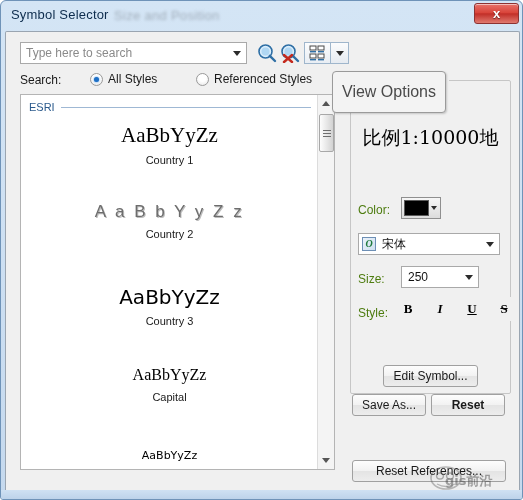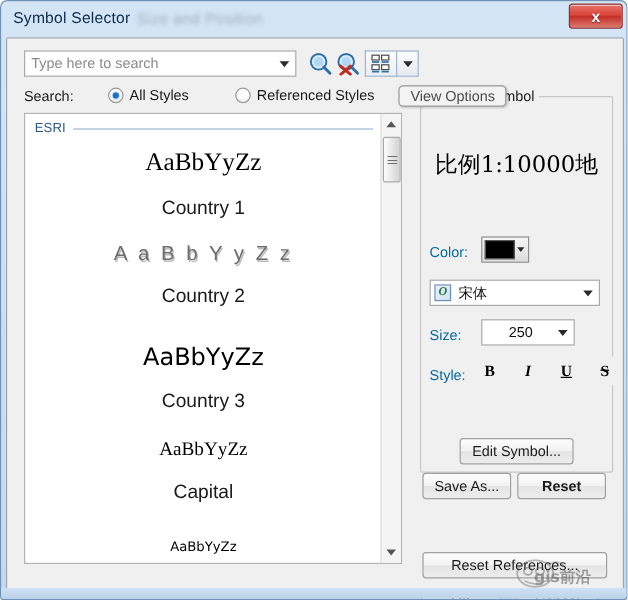--- a/index.html
+++ b/index.html
@@ -169,22 +169,22 @@
   }
   #category-header .rule {
     flex: 1; height: 1px; background: #9fb8d4;
   }
   .symbol-entry {
     position: absolute; left: 0; width: 297px;
     text-align: center; cursor: pointer;
   }
   .symbol-sample { color: #000; line-height: 1; }
   .symbol-name {
-    font-size: 16px; color: #1a1a1a;
-    margin-top: 20px; line-height: 1;
+    font-size: 11px; color: #1a1a1a;
+    margin-top: 9px; line-height: 1;
   }
   .s-country1 { font-family: "Liberation Serif", serif; font-size: 21px; }
   .s-country2 {
     font-family: "Liberation Sans", sans-serif; font-size: 17px;
     letter-spacing: 2.5px; color: #6d6d6d;
     text-shadow: 1px 1px 0 #bdbdbd;
   }
   .s-country3 { font-family: "DejaVu Sans", sans-serif; font-size: 20px; }
   .s-capital  { font-family: "Liberation Serif", serif; font-size: 16px; }
   .s-last     { font-family: "DejaVu Sans", sans-serif; font-size: 11px; }
@@ -236,21 +236,21 @@
     width: 159px; height: 94px;
     display: flex; align-items: center; justify-content: center;
     overflow: hidden;
   }
   #symbol-preview-text {
     font-family: "DejaVu Serif", serif;
     font-size: 19px; color: #000; white-space: nowrap;
     line-height: 1;
   }
 
-  .field-label { position: absolute; font-size: 12px; color: #0369a1; }
+  .field-label { position: absolute; font-size: 12px; color: #4d7c0f; }
 
   #color-label { left: 352px; top: 171px; }
   #color-swatch-button {
     position: absolute; left: 395px; top: 165px;
     width: 40px; height: 22px;
     border: 1px solid #8f8f8f;
     background: linear-gradient(180deg,#f6f6f6,#dcdcdc);
     display: flex; align-items: center; padding: 2px;
     cursor: pointer;
   }
@@ -286,21 +286,21 @@
   #font-name {
     flex: 1; font-size: 12px; color: #111; padding-left: 6px;
     font-family: "DejaVu Sans", sans-serif;
   }
 
   #size-label { left: 352px; top: 240px; }
   #size-combo {
     position: absolute; left: 395px; top: 234px;
     width: 78px; height: 22px;
     background: #fff; border: 1px solid #a9a9a9;
-    display: flex; align-items: center; cursor: pointer; text-align: center;
+    display: flex; align-items: center; cursor: pointer;
   }
   #size-value {
     flex: 1; font-size: 12px; color: #111; padding-left: 6px;
   }
 
   #style-label { left: 352px; top: 274px; }
   .style-button {
     position: absolute; top: 265px;
     width: 28px; height: 24px;
     background: #f0f0f0; border: 1px solid transparent;
@@ -340,25 +340,25 @@
     left: 345px; top: 458px; width: 67px; height: 22px;
     border: 1px solid #2c7fc4;
     box-shadow: inset 0 0 0 1px #d6eaf9;
     background: linear-gradient(180deg,#f4faff 0%, #e2f0fc 48%, #cfe6fa 52%, #e8f4ff 100%);
   }
   #cancel-button { left: 425px; top: 458px; width: 67px; height: 22px; }
 
   
   #view-options-tooltip {
     position: absolute; left: 331px; top: 70px;
-    padding: 1px 9px;
+    padding: 11px 9px;
     background: #f3f3f3;
     border: 1px solid #9a9a9a;
     border-radius: 4px;
-    font-size: 12px; color: #4a4a4a;
+    font-size: 16px; color: #4a4a4a;
     box-shadow: 1px 1px 2px rgba(0,0,0,.18);
     z-index: 40;
     white-space: nowrap;
   }
 
   
   #watermark {
     position: absolute; left: 424px; top: 457px;
     width: 92px; height: 36px;
     z-index: 50; pointer-events: none;

